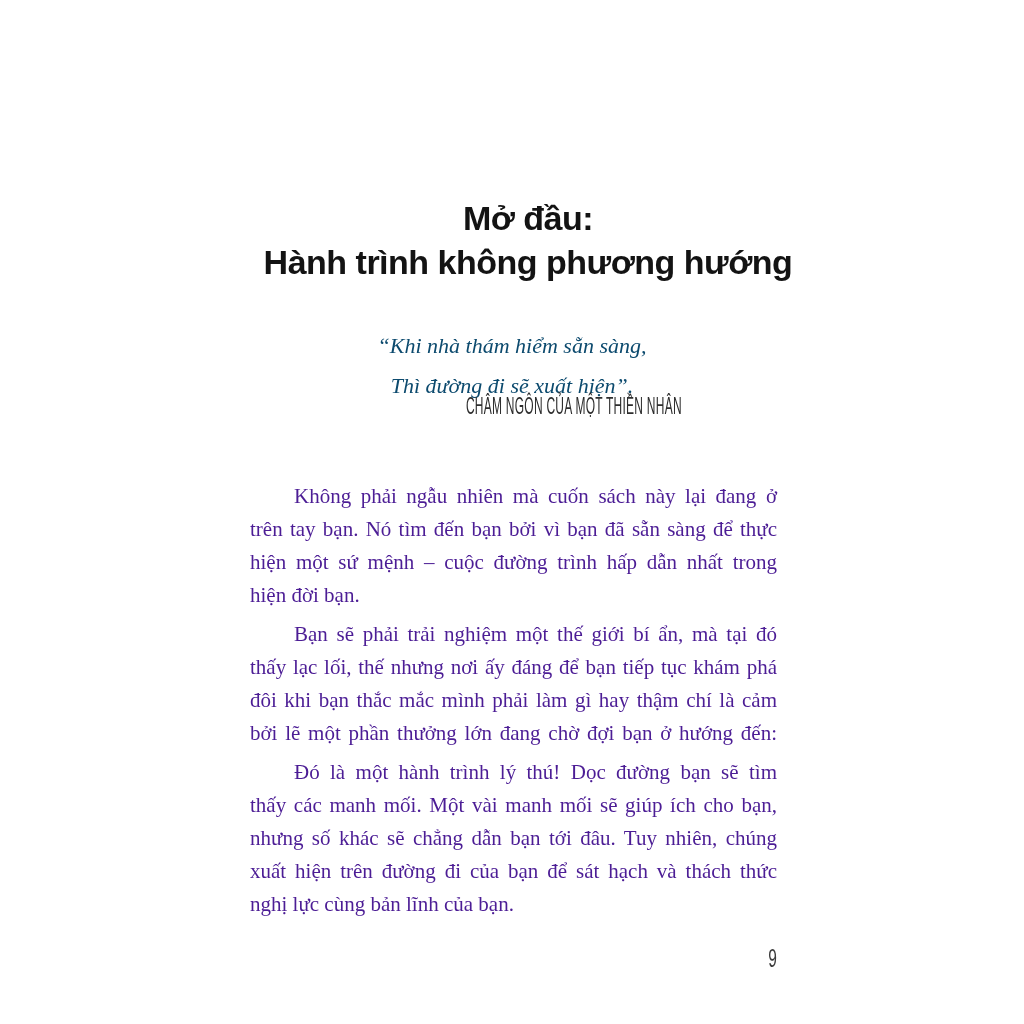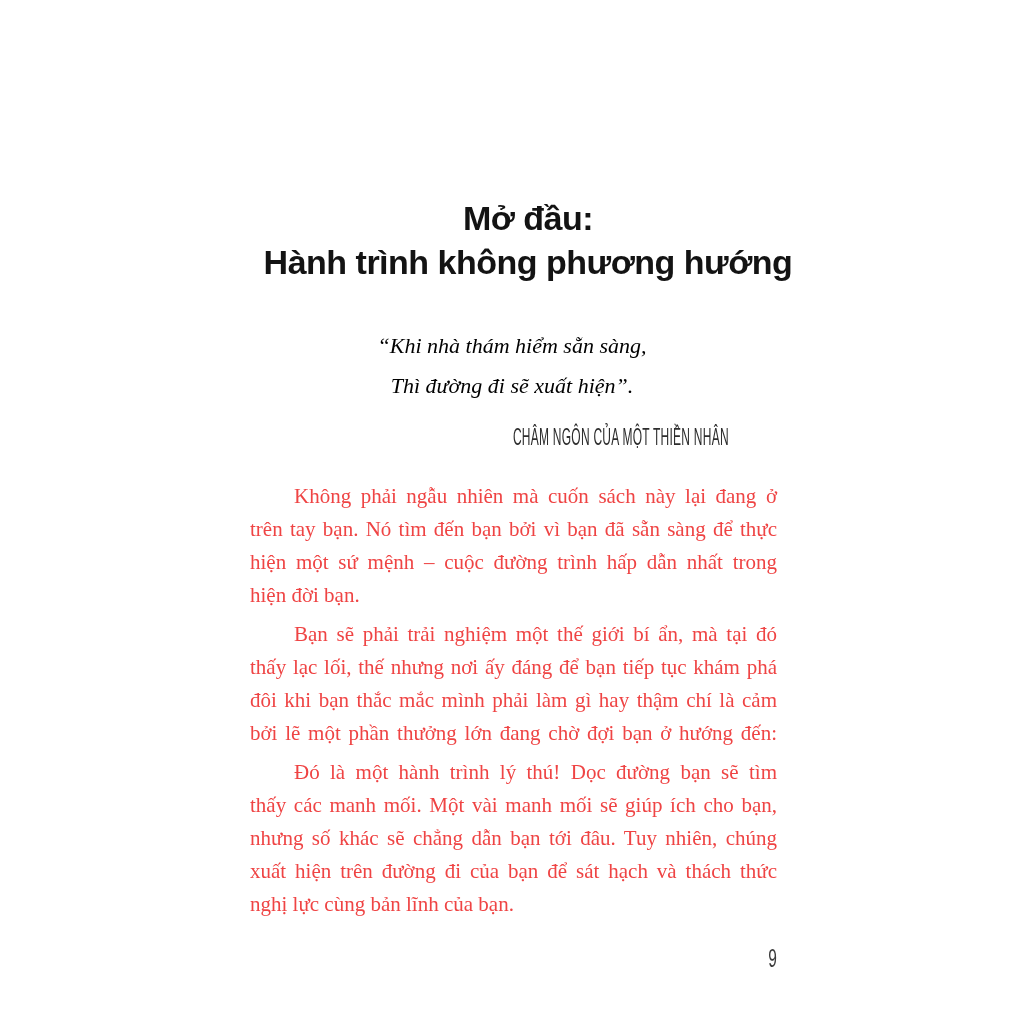--- a/index.html
+++ b/index.html
@@ -34,29 +34,28 @@
   .epigraph {
     position: absolute;
     top: 326px;
     left: 0;
     width: 1024px;
     text-align: center;
     font-family: "Liberation Serif", serif;
     font-style: italic;
     font-size: 22px;
     line-height: 40px;
-    color: #000000;
+    color: #0c4a6e;
   }
   .quote-line { display: block; }
   .attribution-row {
     position: absolute;
-    top: 424px;
+    top: 393px;
     left: 250px;
     width: 527px;
-    text-align: right;
     white-space: nowrap;
   }
   .attribution {
     display: inline-block;
     font-family: "Liberation Sans", sans-serif;
     font-size: 24px;
     line-height: 26px;
     color: #2d2d2d;
     letter-spacing: 0.5px;
     transform: scaleX(0.5);
@@ -64,21 +63,21 @@
     margin-right: 48px;
     white-space: nowrap;
   }
   .body-text {
     position: absolute;
     left: 250px;
     top: 480px;
     width: 527px;
     font-size: 21px;
     line-height: 33px;
-    color: #ef4444;
+    color: #4c1d95;
   }
   .paragraph { margin: 0 0 6px 0; }
   .line {
     text-align: justify;
     text-align-last: justify;
   }
   .line.first { text-indent: 44px; }
   .line.last { text-align-last: left; }
   .page-number-row {
     position: absolute;

